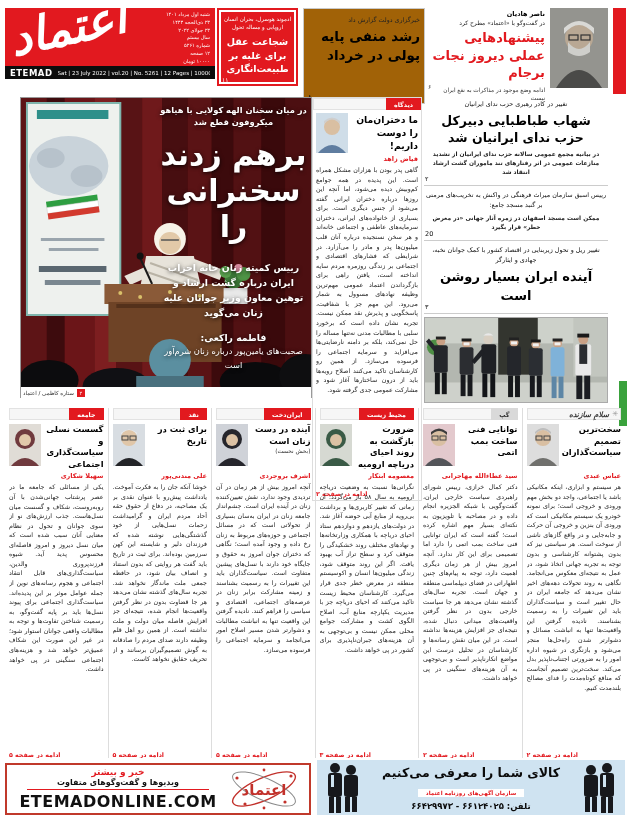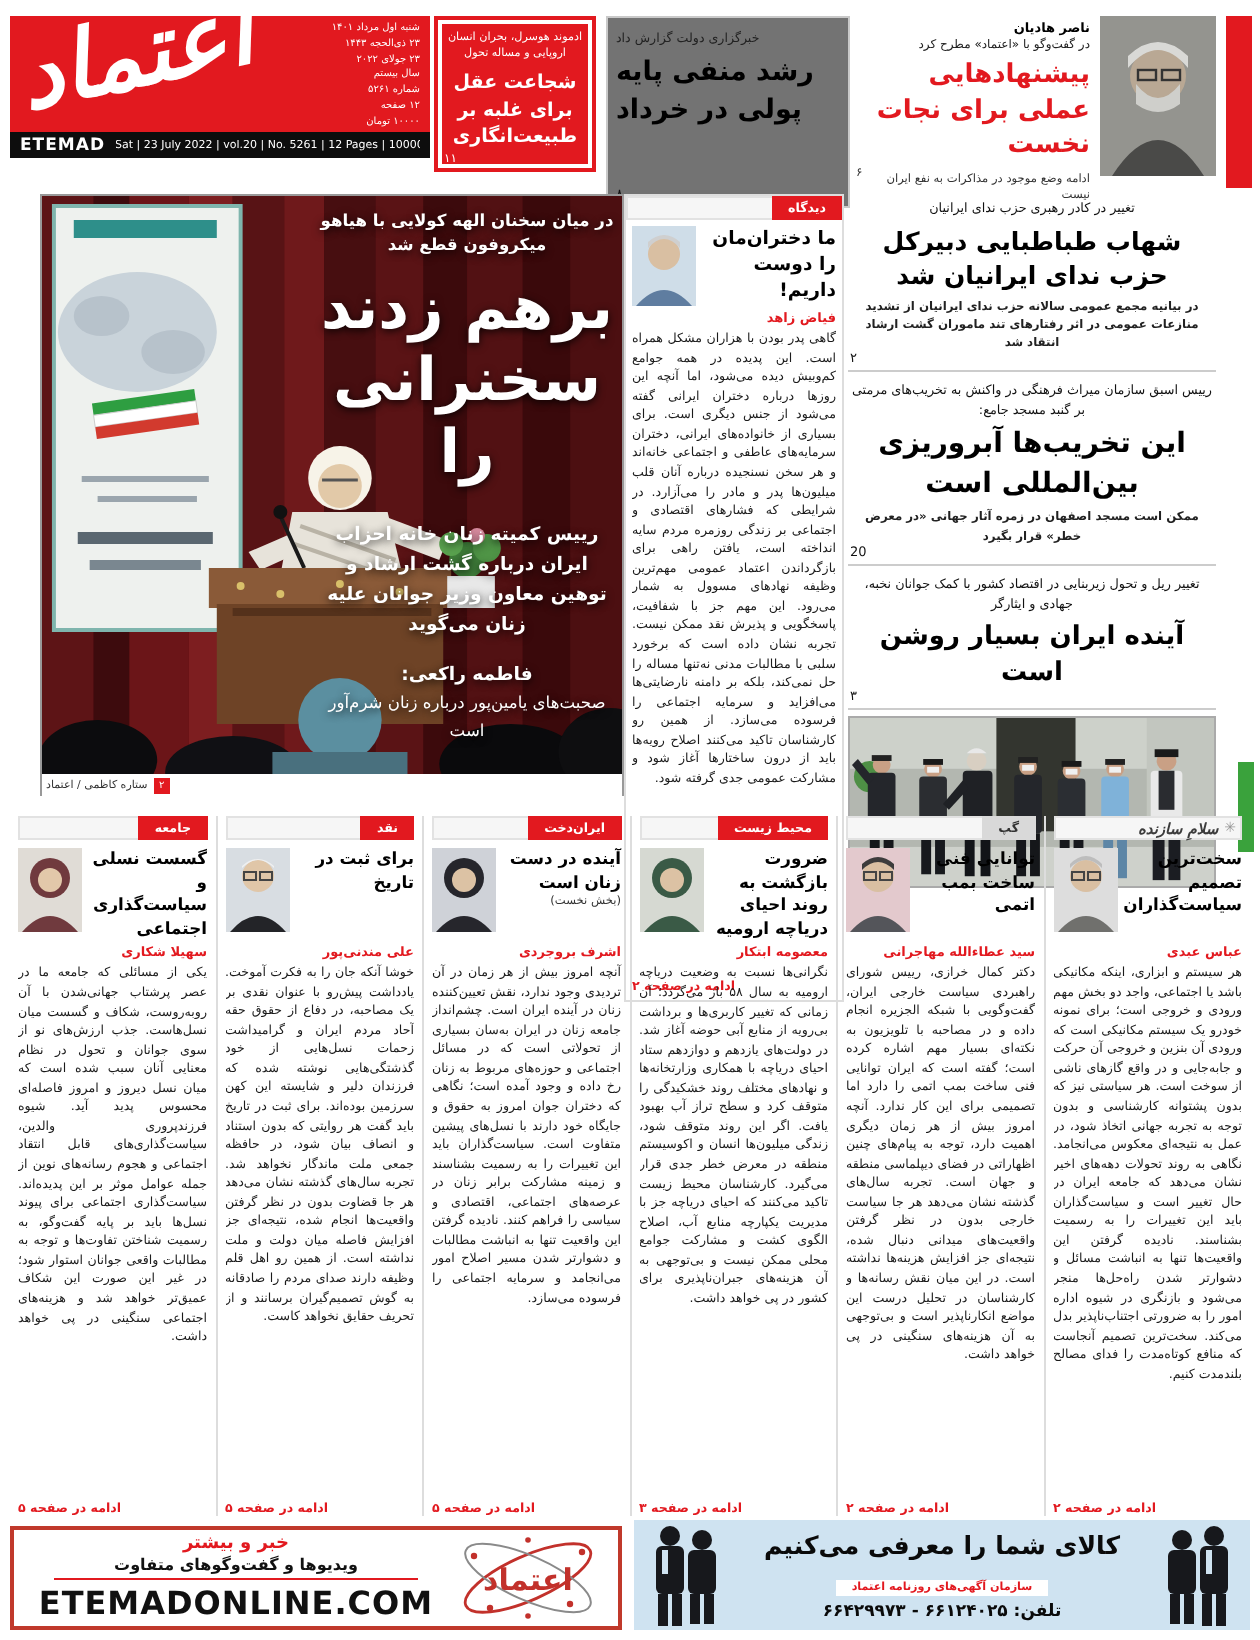--- a/index.html
+++ b/index.html
@@ -19,21 +19,21 @@
   .masthead .dates{position:absolute;right:5px;top:3px;color:#fff;font-size:5px;line-height:1.55;text-align:right;}
   .masthead-bar{position:absolute;top:66px;left:5px;right:415px;height:13px;background:#0d0d0d;color:#fff;display:flex;align-items:center;gap:5px;padding:0 5px;direction:ltr;font-size:5.5px;}
   .masthead-bar .etm{font-weight:bold;font-size:8.5px;letter-spacing:.5px}
   .masthead-bar .rest{white-space:nowrap;overflow:hidden}
 
   .box-husserl{position:absolute;top:8px;right:332px;width:81px;height:78px;background:var(--red);box-shadow:inset 0 0 0 2px #fff;border:2px solid var(--red);color:#fff;text-align:center;padding:5px 3px 2px;}
   .box-husserl .kick{font-size:5.6px;line-height:1.5;}
   .box-husserl .hl{font-size:9.5px;font-weight:bold;line-height:1.45;margin-top:3px;}
   .box-husserl .pno{position:absolute;left:3px;bottom:1px;font-size:6px;color:#fff;}
 
-  .box-money{position:absolute;top:8px;right:205px;width:122px;height:96px;background:#737373;border:1px solid #c9c9c9;text-align:left;padding:6px 4px 2px;}
+  .box-money{position:absolute;top:8px;right:205px;width:122px;height:96px;background:#a16207;border:1px solid #c9c9c9;text-align:right;padding:6px 4px 2px;}
   .box-money .kick{font-size:6.3px;color:#222;line-height:1.5;}
   .box-money .hl{font-size:13.5px;font-weight:bold;color:#000;line-height:1.4;margin-top:3px;}
   .box-money .pno{position:absolute;left:4px;bottom:2px;font-size:6.5px;color:#111;}
 
   .box-hadian{position:absolute;top:8px;right:22px;width:180px;height:82px;display:flex;gap:5px;}
   .box-hadian .txt{flex:1;text-align:right;padding-top:2px;position:relative;}
   .box-hadian .k1{font-size:6.5px;font-weight:bold;}
   .box-hadian .k2{font-size:6px;color:#222;margin-top:1px;}
   .box-hadian .hl{font-size:13px;font-weight:bold;color:var(--red);line-height:1.35;margin-top:3px;}
   .box-hadian .sub{font-size:5.8px;color:#333;line-height:1.5;margin-top:4px;}
@@ -146,21 +146,21 @@
       <circle cx="29" cy="30" r="14" fill="#b9a894"></circle>
       <path d="M14,26 Q29,8 44,26 L44,20 Q29,6 14,20 Z" fill="#d9d9d6"></path>
       <path d="M18,34 Q29,48 40,34 L40,44 Q29,52 18,44 Z" fill="#cfcfcb"></path>
       <rect x="19" y="27" width="9" height="5" fill="none" stroke="#333" stroke-width="1.2"></rect>
       <rect x="31" y="27" width="9" height="5" fill="none" stroke="#333" stroke-width="1.2"></rect>
       <path d="M6,80 Q29,44 52,80 Z" fill="#4a4a48"></path>
     </svg>
     <div class="txt">
       <div class="k1">ناصر هادیان</div>
       <div class="k2">در گفت‌وگو با «اعتماد» مطرح کرد</div>
-      <div class="hl">پیشنهادهایی عملی برای نجات نخست</div>
+      <div class="hl">پیشنهادهایی عملی دیروز نجات برجام</div>
       <div class="sub">ادامه وضع موجود در مذاکرات به نفع ایران نیست</div>
       <div class="pno">۶</div>
     </div>
   </div>
 
   <div class="lead">
     <svg class="photo-svg" viewBox="0 0 292 289" preserveAspectRatio="none">
       <rect width="292" height="289" fill="#4a0f12"></rect>
       <rect x="0" width="26" height="289" fill="#5d1416"></rect>
       <rect x="26" width="18" height="289" fill="#3d0b0d"></rect>
@@ -266,21 +266,20 @@
 
   <div class="right-rail">
     <div class="rail-art a1">
       <div class="kick">تغییر در کادر رهبری حزب ندای ایرانیان</div>
       <div class="hl">شهاب طباطبایی دبیرکل حزب ندای ایرانیان شد</div>
       <div class="sub">در بیانیه مجمع عمومی سالانه حزب ندای ایرانیان از تشدید منازعات عمومی در اثر رفتارهای تند ماموران گشت ارشاد انتقاد شد</div>
       <div class="pno">۲</div>
     </div>
     <div class="rail-art a2">
       <div class="kick">رییس اسبق سازمان میراث فرهنگی در واکنش به تخریب‌های مرمتی بر گنبد مسجد جامع:</div>
-      <div class="hl">این تخریب‌ها آبروریزی بین‌المللی است</div>
       <div class="sub">ممکن است مسجد اصفهان در زمره آثار جهانی «در معرض خطر» قرار بگیرد</div>
       <div class="pno">20</div>
     </div>
     <div class="rail-art a3">
       <div class="kick">تغییر ریل و تحول زیربنایی در اقتصاد کشور با کمک جوانان نخبه، جهادی و ایثارگر</div>
       <div class="hl">آینده ایران بسیار روشن است</div>
       <div class="pno">۳</div>
     </div>
     <div class="rail-photo">
       <svg viewBox="0 0 184 86" preserveAspectRatio="none">

